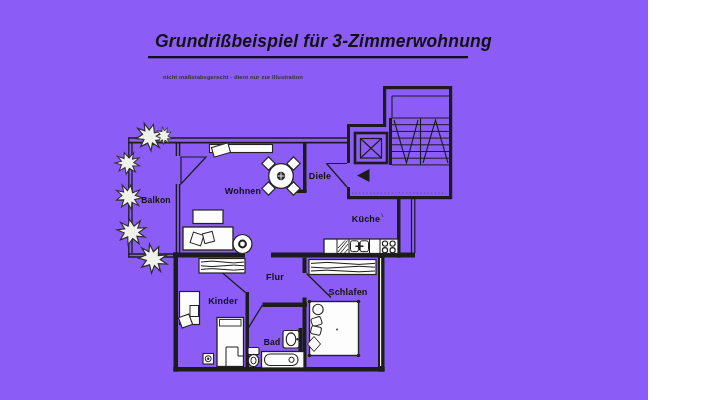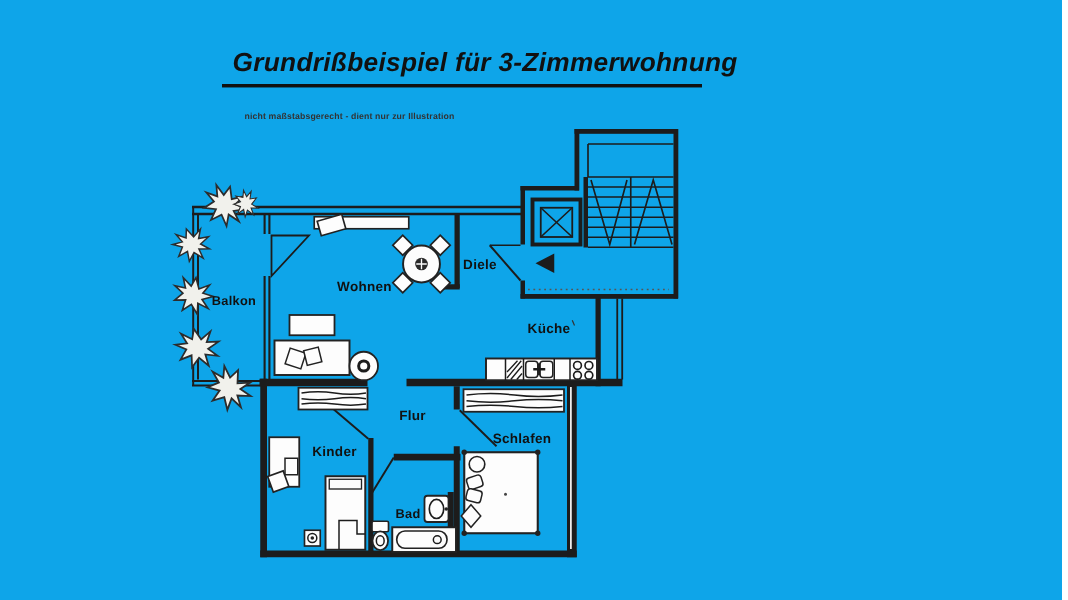--- a/index.html
+++ b/index.html
@@ -1,19 +1,19 @@
 <!DOCTYPE html>
 <html><head>
 <meta charset="utf-8">
 <style>
   html,body{margin:0;padding:0;background:#ffffff;}
   .page{
     position:relative;
-    width:708px;height:400px;
-    background:#0ea5e9;
+    width:648px;height:400px;
+    background:#8b5cf6;
     overflow:hidden;
     font-family:"Liberation Sans", sans-serif;
   }
   svg{display:block;}
   .wall{fill:#1c1c1c;}
   .thin{stroke:#1c1c1c;fill:none;}
   .furn{stroke:#222;fill:#fdfdfd;}
   text{fill:#111;}
   .room-label{font-size:9px;font-weight:bold;letter-spacing:.2px;}
   .title-text{font-size:17.5px;font-weight:bold;font-style:italic;letter-spacing:.2px;}

